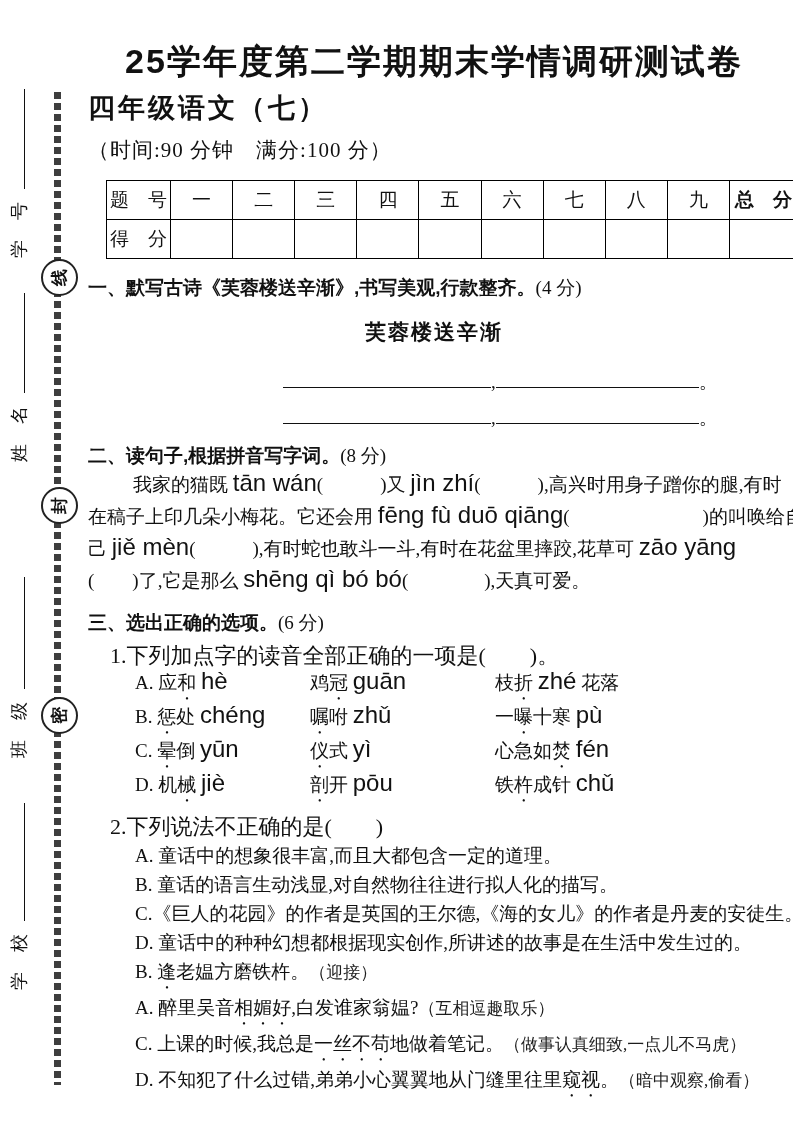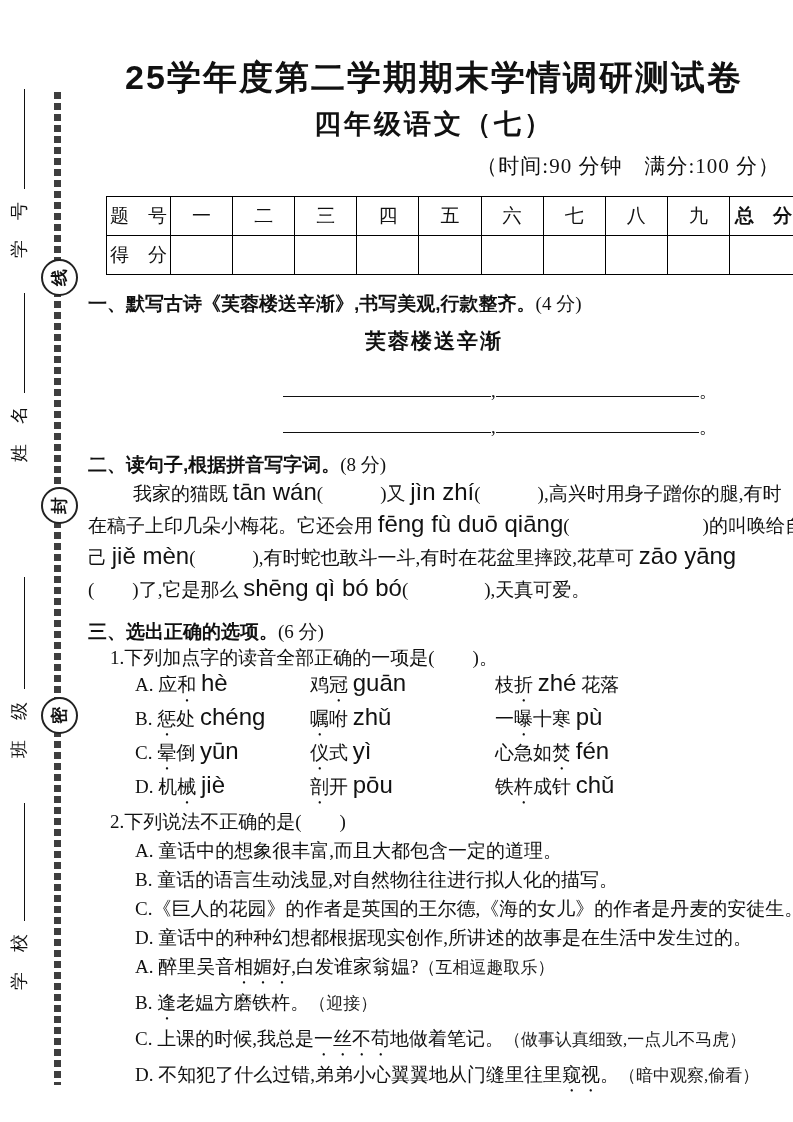--- a/index.html
+++ b/index.html
@@ -13,43 +13,43 @@
     background-image:repeating-linear-gradient(to bottom, transparent 0, transparent 7px, #fff 7px, #fff 11px); }
   .seal-label { position:absolute; left:6px; font-size:18px; white-space:nowrap;
     transform:rotate(-90deg); transform-origin:0 0; line-height:26px; letter-spacing:1px; }
   .seal-blank { display:inline-block; height:1em; border-bottom:1.5px solid #111; margin-left:12px; vertical-align:baseline; }
   .seal-stamp { position:absolute; left:41px; width:37px; height:37px; border:2.5px solid #222; border-radius:50%;
     background:#fff; display:flex; align-items:center; justify-content:center; z-index:2; }
   .seal-stamp span { transform:rotate(-90deg); font-size:17px; font-weight:bold; }
 
   
   .content { position:absolute; left:88px; top:0; width:692px; }
-  h1.title { margin-top:56px; text-align:center; font-family:"Liberation Sans", sans-serif;
+  h1.title { margin-top:40px; text-align:center; font-family:"Liberation Sans", sans-serif;
     font-size:34px; font-weight:bold; letter-spacing:2px; line-height:1.25; }
-  h2.subtitle { margin-top:7px; text-align:center; font-size:27px; font-weight:bold; letter-spacing:3px; }
-  .meta { margin-top:10px; text-align:right; font-size:21px; letter-spacing:1px; }
+  h2.subtitle { margin-top:7px; font-size:27px; font-weight:bold; letter-spacing:3px; }
+  .meta { margin-top:10px; text-align:left; font-size:21px; letter-spacing:1px; }
 
   table.score { margin-top:16px; width:100%; border-collapse:collapse; table-layout:fixed;margin-left:18px; }
   table.score td { border:1.6px solid #000; height:39px; text-align:center; font-size:19px; }
   td.col-first { width:64px; } td.col-last { width:68px;font-weight:bold; }
 
   .sec-head { font-family:"Liberation Sans", sans-serif; font-weight:bold; font-size:19px; line-height:24px; }
   .sec-head .score { font-family:"Liberation Serif", serif; font-weight:normal; }
   .mt1 { margin-top:17px; } .mt2 { margin-top:16px; } .mt3 { margin-top:15px; }
 
-  .poem-title { margin-top:11px; text-align:center; font-size:21px; font-weight:bold; letter-spacing:2px; }
+  .poem-title { margin-top:18px; text-align:center; font-size:21px; font-weight:bold; letter-spacing:2px; }
   .poem-row { margin-top:23px; padding-left:195px; font-size:19px; line-height:20px; }
   .poem-row + .poem-row { margin-top:13px; }
   .pblank { display:inline-block; height:1em; border-bottom:1.5px solid #111; vertical-align:baseline; }
   .pb1 { width:208px; } .pb2 { width:203px; }
 
   .para-line { font-size:19px; line-height:30px; white-space:nowrap; }
   .indent2 { padding-left:45px; }
 
-  .stem { font-size:19px; line-height:28px; padding-left:22px; }
+  .stem { font-size:22px; line-height:28px; padding-left:22px; margin-top:7px; }
   .opt-grid { padding-left:47px; }
   .opt-row { display:grid; grid-template-columns:175px 185px 1fr; font-size:19px; line-height:22px; }
   .opt-line { padding-left:47px; font-size:19px; line-height:29px; white-space:nowrap; }
 
   .seg-p { font-family:"Liberation Sans", sans-serif; font-size:24px; }
   .seg-e { -webkit-text-emphasis:filled dot; -webkit-text-emphasis-position:under left;
            text-emphasis:filled dot; text-emphasis-position:under left; }
   .seg-k { font-size:17px; color:#1c1c1c; }
 </style>
 </head>
@@ -165,19 +165,19 @@
         <div><span class="seg-h">铁</span><span class="seg-e">杵</span><span class="seg-h">成针 </span><span class="seg-p">chǔ</span></div>
       </div>
     </div>
 
     <div class="stem">2.下列说法不正确的是(　　)</div>
     <div class="opt-line">A. 童话中的想象很丰富,而且大都包含一定的道理。</div>
     <div class="opt-line">B. 童话的语言生动浅显,对自然物往往进行拟人化的描写。</div>
     <div class="opt-line">C.《巨人的花园》的作者是英国的王尔德,《海的女儿》的作者是丹麦的安徒生。</div>
     <div class="opt-line">D. 童话中的种种幻想都根据现实创作,所讲述的故事是在生活中发生过的。</div>
 
+    <div class="opt-line"><span class="seg-h">B. </span><span class="seg-e">逢</span><span class="seg-h">老媪方磨铁杵。</span><span class="seg-k">（迎接）</span></div>
     <div class="opt-line"><span class="seg-h">A. 醉里吴音</span><span class="seg-e">相媚好</span><span class="seg-h">,白发谁家翁媪?</span><span class="seg-k">（互相逗趣取乐）</span></div>
-    <div class="opt-line"><span class="seg-h">B. </span><span class="seg-e">逢</span><span class="seg-h">老媪方磨铁杵。</span><span class="seg-k">（迎接）</span></div>
     <div class="opt-line"><span class="seg-h">C. 上课的时候,我总是</span><span class="seg-e">一丝不苟</span><span class="seg-h">地做着笔记。</span><span class="seg-k">（做事认真细致,一点儿不马虎）</span></div>
     <div class="opt-line"><span class="seg-h">D. 不知犯了什么过错,弟弟小心翼翼地从门缝里往里</span><span class="seg-e">窥视</span><span class="seg-h">。</span><span class="seg-k">（暗中观察,偷看）</span></div>
 
   </div>
 </div>
 
 </body></html>

